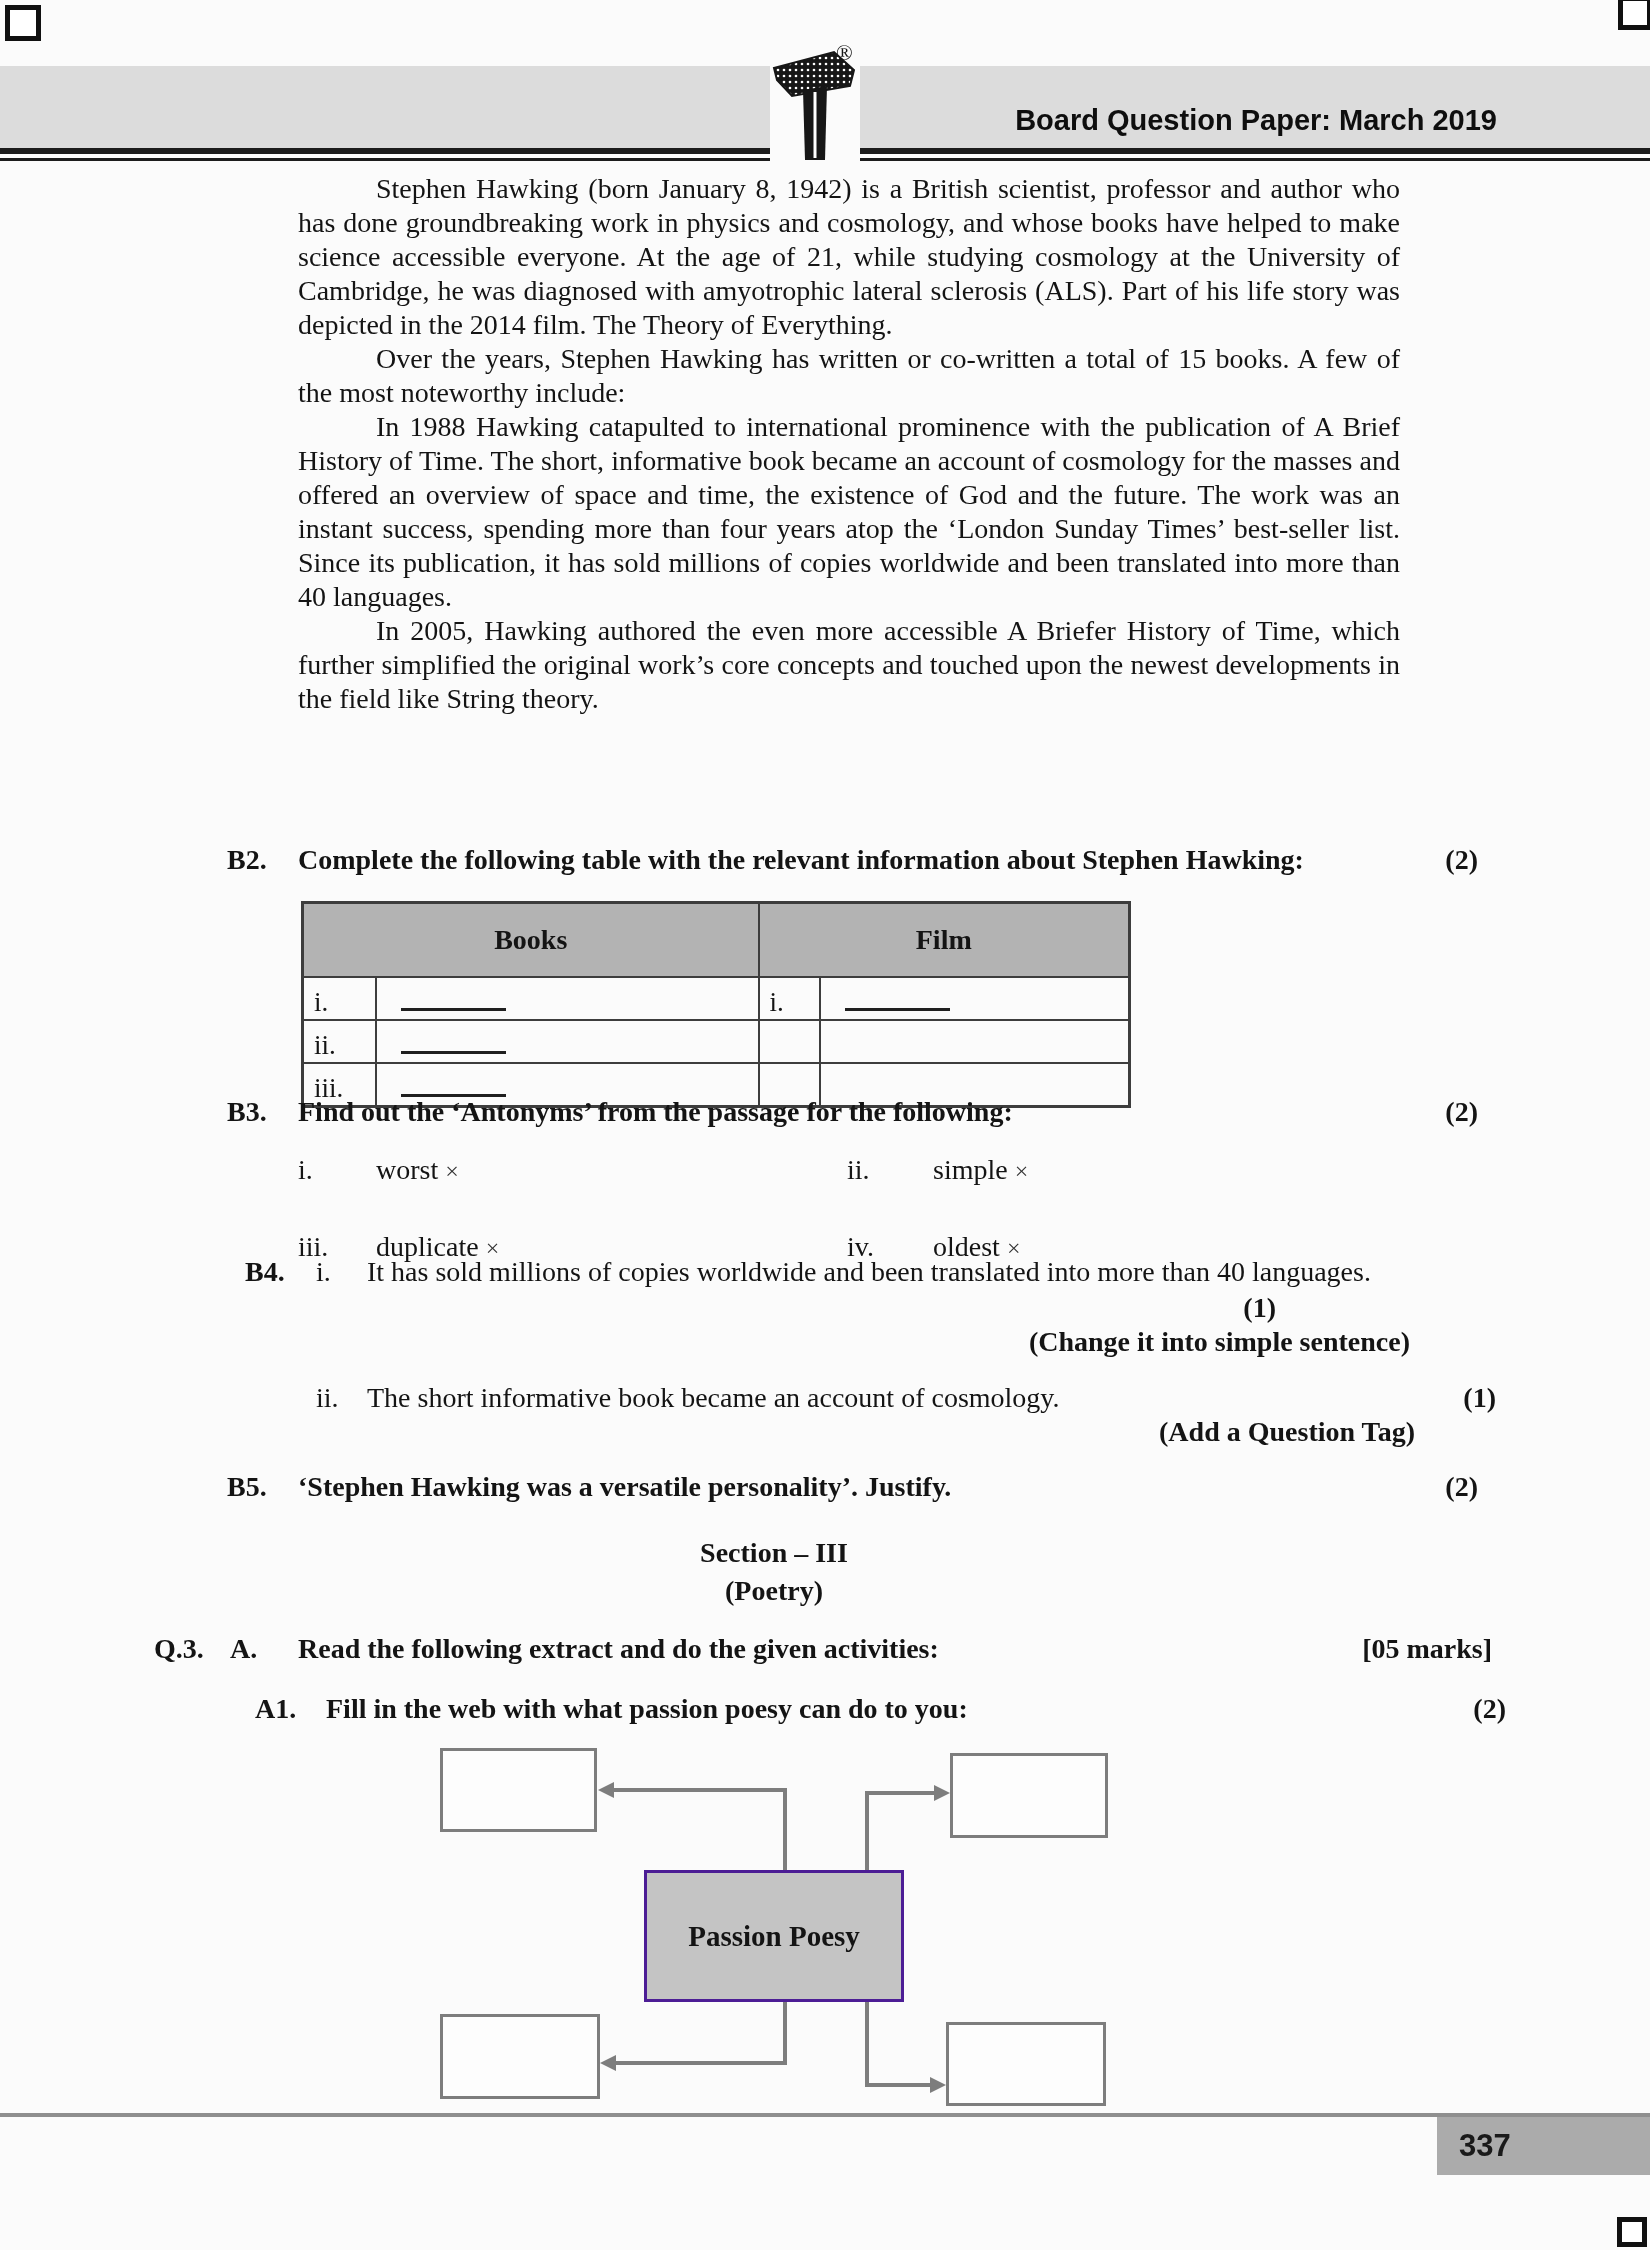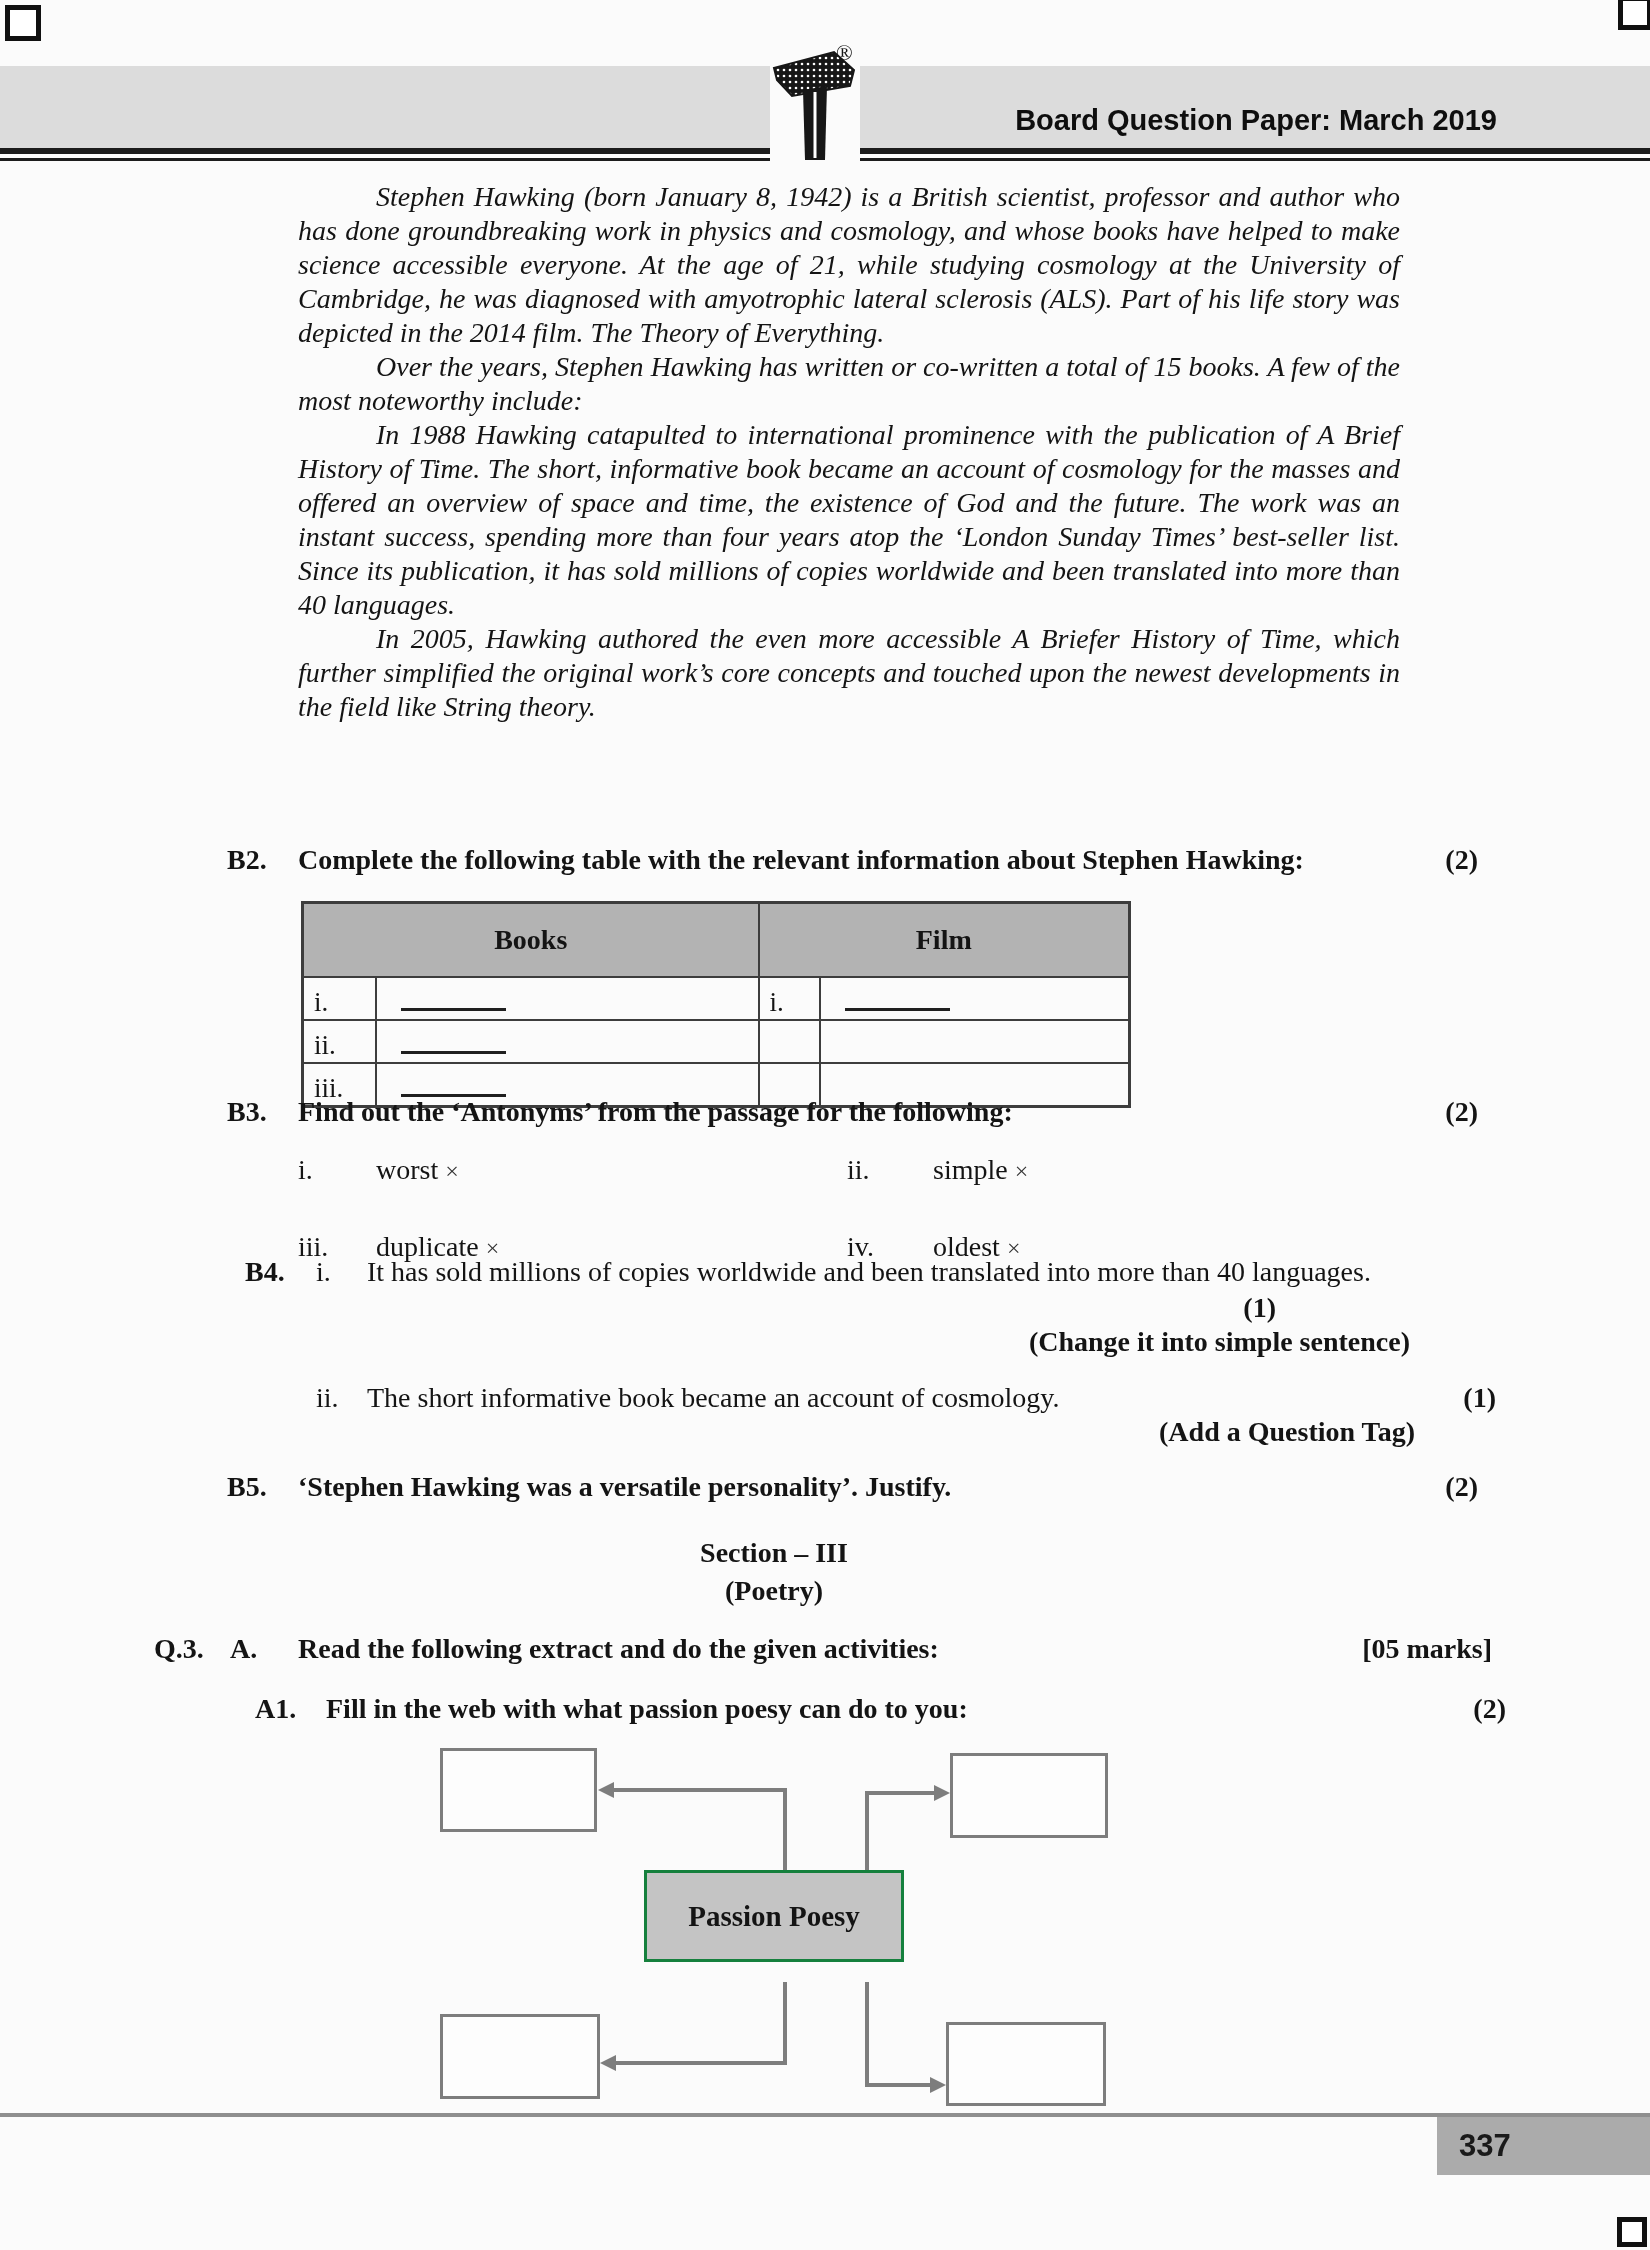--- a/index.html
+++ b/index.html
@@ -17,21 +17,21 @@
   .bar-left{position:absolute;left:0;top:66px;width:779px;height:82px;background:#dcdcdc;}
   .bar-right{position:absolute;left:849px;top:66px;right:0;height:82px;background:#dcdcdc;}
   .rule1{position:absolute;top:148px;left:0;right:0;height:6px;background:#1c1c1c;}
   .rule2{position:absolute;top:158px;left:0;right:0;height:3px;background:#1c1c1c;}
   .header-title{
     position:absolute;top:103px;right:153px;
     font-family:"Liberation Sans",sans-serif;font-weight:bold;font-size:29px;line-height:34px;color:#0e0e0e;
   }
   .logo-wrap{position:absolute;left:770px;top:26px;width:90px;height:146px;background:#fbfbfb;z-index:4;}
   
-  .passage{position:absolute;left:298px;top:180px;width:1102px;text-align:justify;font-style:italic;}
+  .passage{position:absolute;left:298px;top:172px;width:1102px;text-align:justify;}
   .passage p{margin:0;text-indent:78px;}
   
   .qblock{position:absolute;left:227px;width:1251px;}
   .qrow{display:flex;align-items:flex-start;}
   .qlabel{width:71px;font-weight:bold;flex:0 0 auto;}
   .qtext{flex:1 1 auto;font-weight:bold;}
   .qmarks{width:80px;text-align:right;font-weight:bold;flex:0 0 auto;}
   
   .hawking-table{position:absolute;left:301px;top:901px;border-collapse:collapse;table-layout:fixed;}
   .hawking-table col.c1{width:73px;}
@@ -67,22 +67,22 @@
   .q3marks{width:150px;text-align:right;font-weight:bold;flex:0 0 auto;}
   
   .diagram{position:absolute;left:440px;top:1748px;width:670px;height:365px;}
   .diagram svg.connectors{position:absolute;left:0;top:0;}
   .webbox{position:absolute;background:#fdfdfd;border:3px solid #7d7d7d;box-sizing:border-box;}
   .webbox.tl{left:0;top:0;width:157px;height:84px;}
   .webbox.tr{left:510px;top:5px;width:158px;height:85px;}
   .webbox.bl{left:0;top:266px;width:160px;height:85px;}
   .webbox.br{left:506px;top:274px;width:160px;height:84px;}
   .centerbox{
-    position:absolute;left:204px;top:122px;width:260px;height:92px;
-    background:#c4c4c4;border:3px solid #15803d;box-sizing:border-box;
+    position:absolute;left:204px;top:122px;width:260px;height:132px;
+    background:#c4c4c4;border:3px solid #4c1d95;box-sizing:border-box;
     display:flex;align-items:center;justify-content:center;font-weight:bold;font-size:29px;
   }
   
   .footer-rule{position:absolute;left:0;right:0;top:2113px;height:4px;background:#8f8f8f;}
   .footer-box{
     position:absolute;left:1437px;right:0;top:2117px;height:58px;background:#ababab;
     display:flex;align-items:center;padding-left:22px;box-sizing:border-box;
     font-family:"Liberation Sans",sans-serif;font-weight:bold;font-size:31px;color:#1a1a1a;
   }
 </style>

